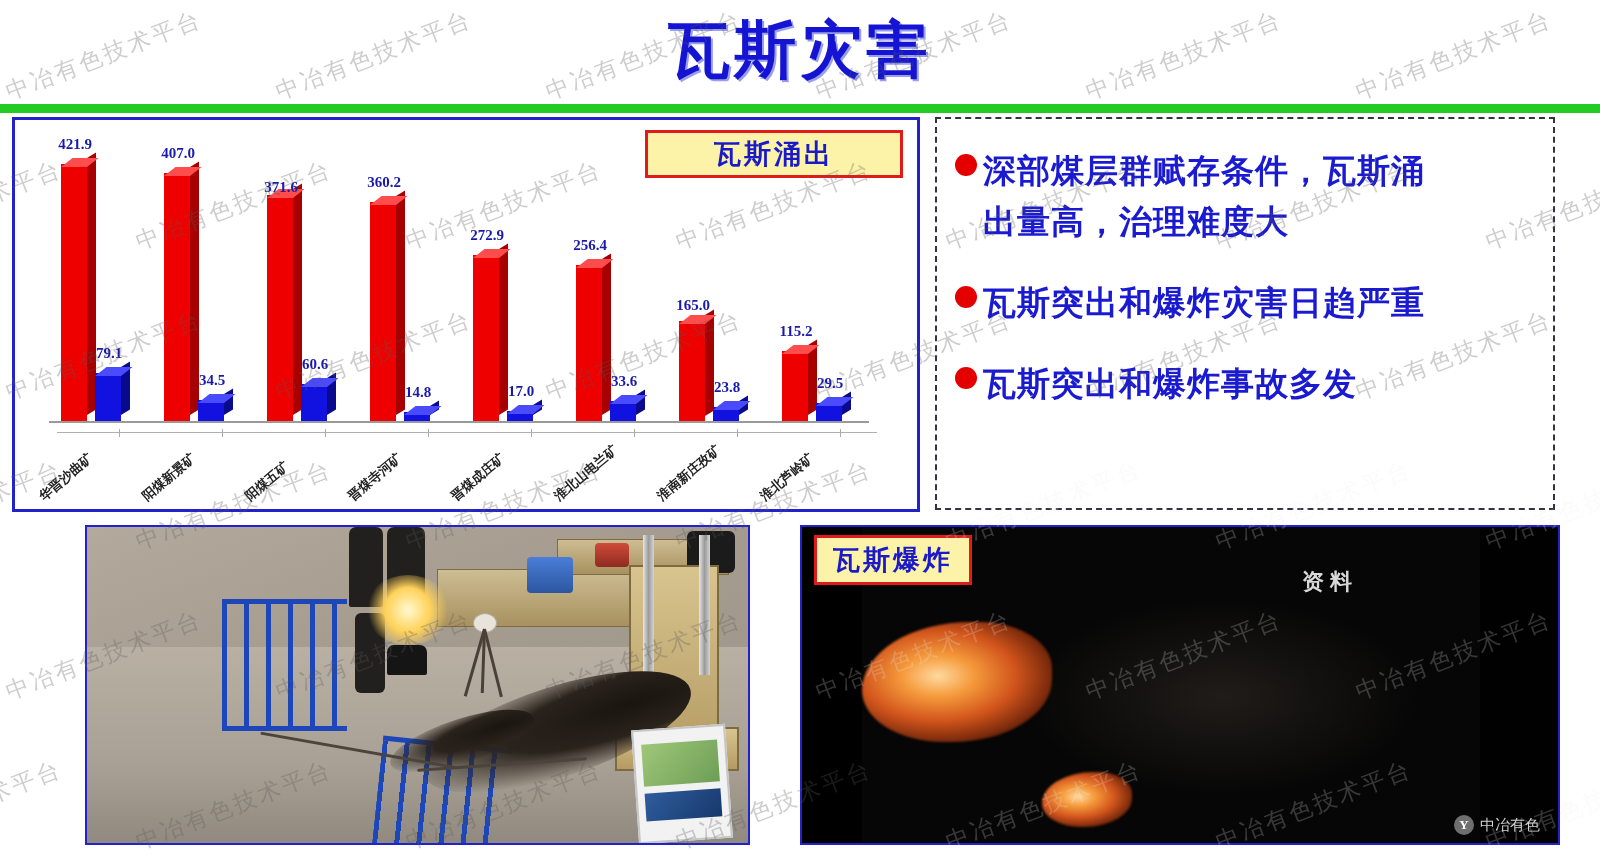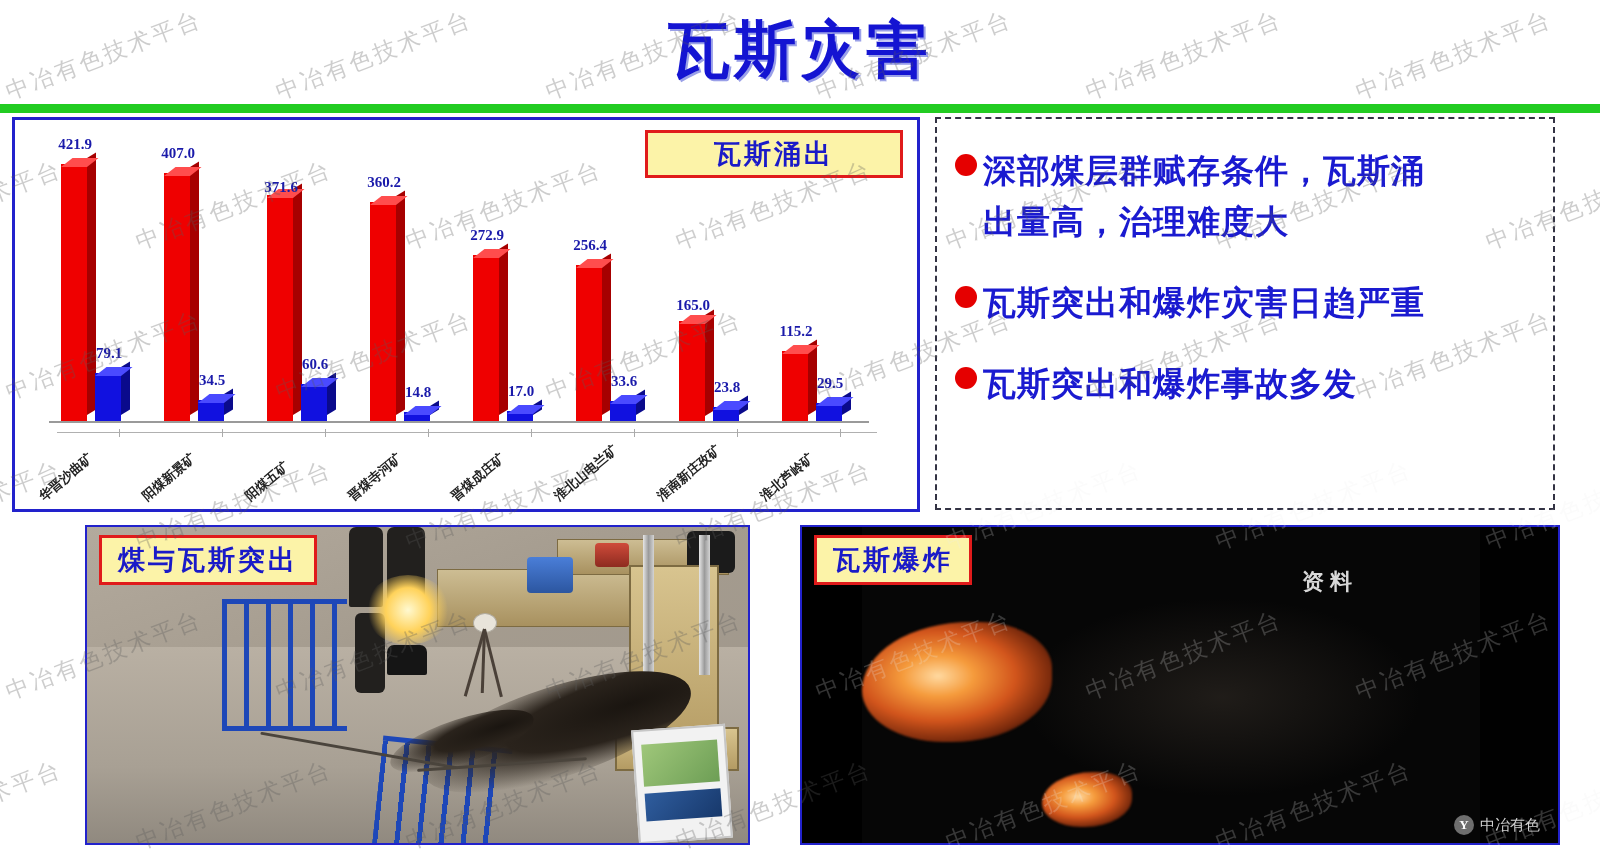--- a/index.html
+++ b/index.html
@@ -443,21 +443,20 @@
     <div class="plume" style="left:300px; top:192px; width:150px; height:44px;"></div>
 
     <div class="cable" style="left:172px; top:222px; width:200px; transform:rotate(10deg);"></div>
     <div class="cable" style="left:330px; top:236px; width:170px; transform:rotate(-4deg);"></div>
 
     <div class="placard" style="left:548px; top:200px; width:90px; height:110px;">
       <div class="placard-inner"></div>
       <div class="placard-inner2"></div>
     </div>
   </div>
-  <div class="photo-caption">煤与瓦斯突出</div>
 </div>
 
 <div id="photo-right" class="photo-panel">
   <div id="scene-right">
     <div class="dark-strip-l"></div>
     <div class="dark-strip-r"></div>
     <div class="haze" style="left:220px; top:70px; width:400px; height:200px;"></div>
     <div class="flame" style="left:60px; top:95px; width:190px; height:120px;"></div>
     <div class="flame" style="left:240px; top:245px; width:90px; height:55px;"></div>
     <div id="video-note">资料</div>

